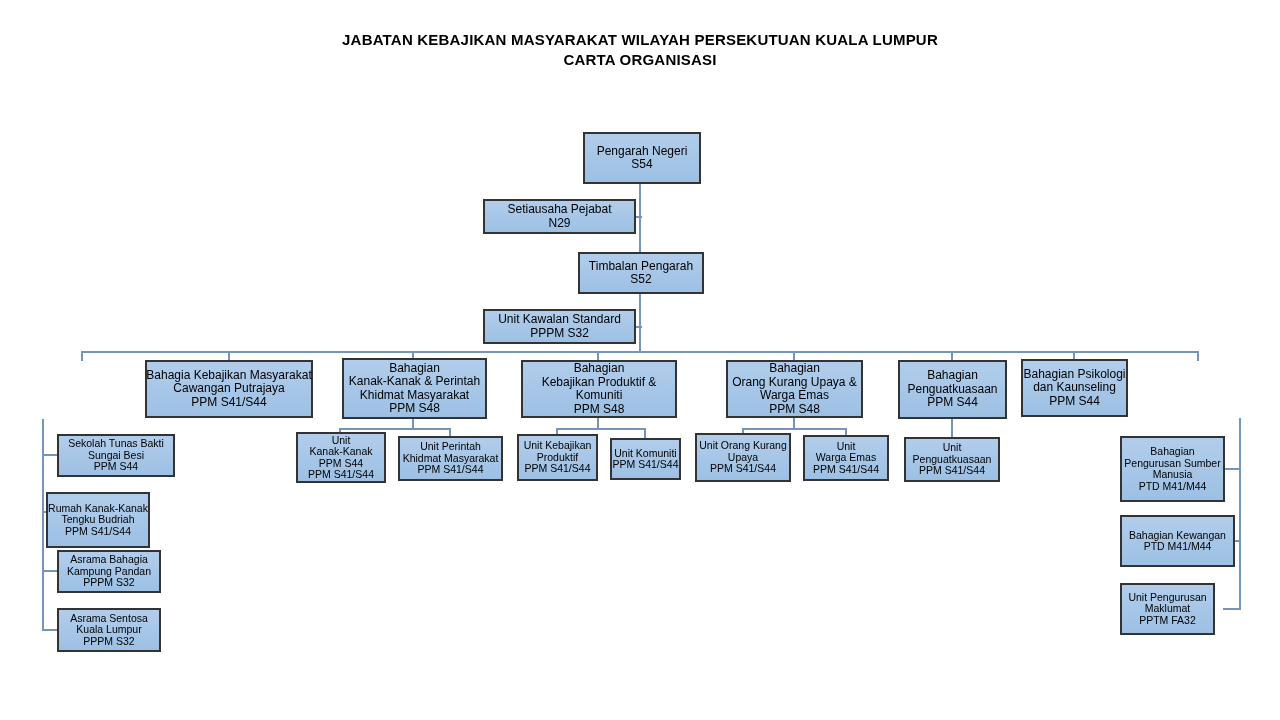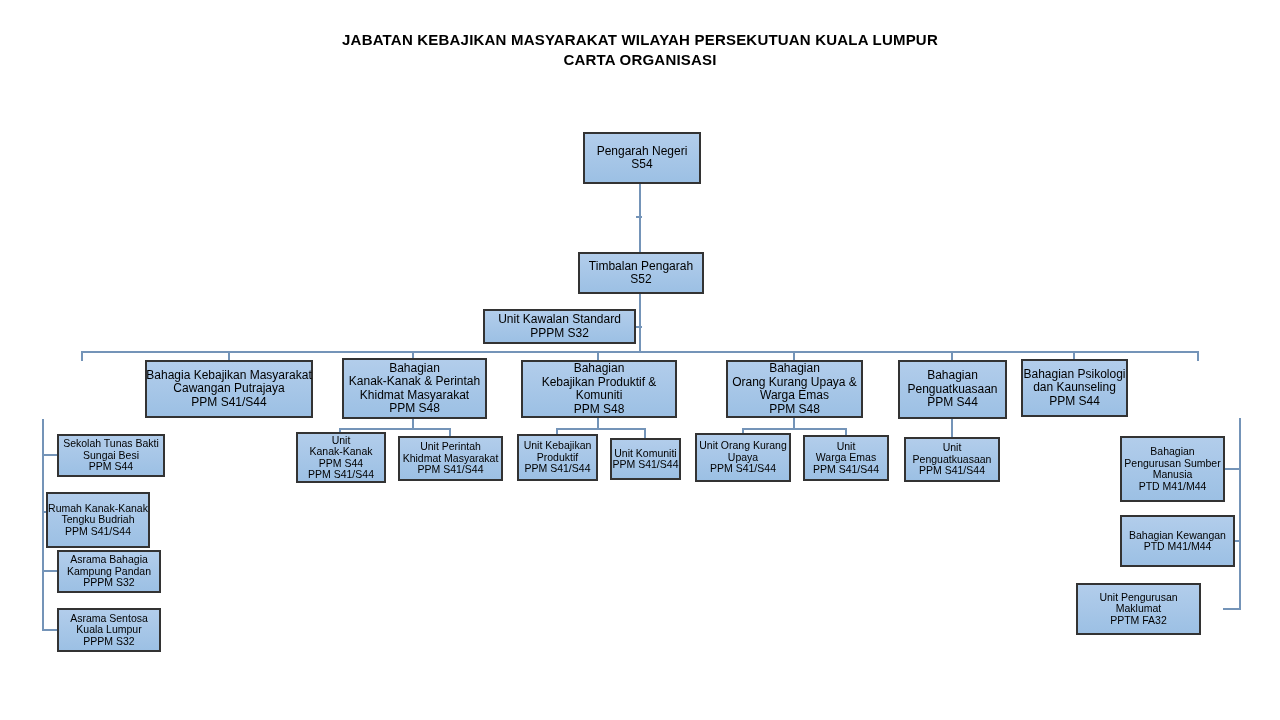--- a/index.html
+++ b/index.html
@@ -67,20 +67,24 @@
 
   <div class="c v" style="left:1239px;top:418px;height:192px"></div>
   <div class="c h" style="left:1223px;top:468px;width:18px"></div>
   <div class="c h" style="left:1223px;top:540px;width:18px"></div>
   <div class="c h" style="left:1223px;top:608px;width:18px"></div>
 
   <div class="node" style="left:583px;top:132px;width:118px;height:52px">
       <span class="ln">Pengarah Negeri</span>
       <span class="ln">S54</span>
     </div>
+  <div class="node" style="left:483px;top:199px;width:153px;height:35px">
+      <span class="ln">Setiausaha Pejabat</span>
+      <span class="ln">N29</span>
+    </div>
   <div class="node" style="left:578px;top:252px;width:126px;height:42px">
       <span class="ln">Timbalan Pengarah</span>
       <span class="ln">S52</span>
     </div>
   <div class="node" style="left:483px;top:309px;width:153px;height:35px">
       <span class="ln">Unit Kawalan Standard</span>
       <span class="ln">PPPM S32</span>
     </div>
 
   <div class="node" style="left:145px;top:360px;width:168px;height:58px">
@@ -110,21 +114,21 @@
       <span class="ln">Bahagian</span>
       <span class="ln">Penguatkuasaan</span>
       <span class="ln">PPM S44</span>
     </div>
   <div class="node" style="left:1021px;top:359px;width:107px;height:58px">
       <span class="ln">Bahagian Psikologi</span>
       <span class="ln">dan Kaunseling</span>
       <span class="ln">PPM S44</span>
     </div>
 
-  <div class="node sm" style="left:57px;top:434px;width:108px;height:43px">
+  <div class="node sm" style="left:57px;top:434px;width:118px;height:43px">
       <span class="ln">Sekolah Tunas Bakti</span>
       <span class="ln">Sungai Besi</span>
       <span class="ln">PPM S44</span>
     </div>
   <div class="node sm" style="left:46px;top:492px;width:104px;height:56px">
       <span class="ln">Rumah Kanak-Kanak</span>
       <span class="ln">Tengku Budriah</span>
       <span class="ln">PPM S41/S44</span>
     </div>
   <div class="node sm" style="left:57px;top:550px;width:104px;height:43px">
@@ -177,19 +181,19 @@
   <div class="node sm" style="left:1120px;top:436px;width:105px;height:66px">
       <span class="ln">Bahagian</span>
       <span class="ln">Pengurusan Sumber</span>
       <span class="ln">Manusia</span>
       <span class="ln">PTD M41/M44</span>
     </div>
   <div class="node sm" style="left:1120px;top:515px;width:115px;height:52px">
       <span class="ln">Bahagian Kewangan</span>
       <span class="ln">PTD M41/M44</span>
     </div>
-  <div class="node sm" style="left:1076px;top:583px;width:125px;height:52px">
+  <div class="node sm" style="left:1120px;top:583px;width:95px;height:52px">
       <span class="ln">Unit Pengurusan</span>
       <span class="ln">Maklumat</span>
       <span class="ln">PPTM FA32</span>
     </div>
 
 </div>
 
 </body></html>

